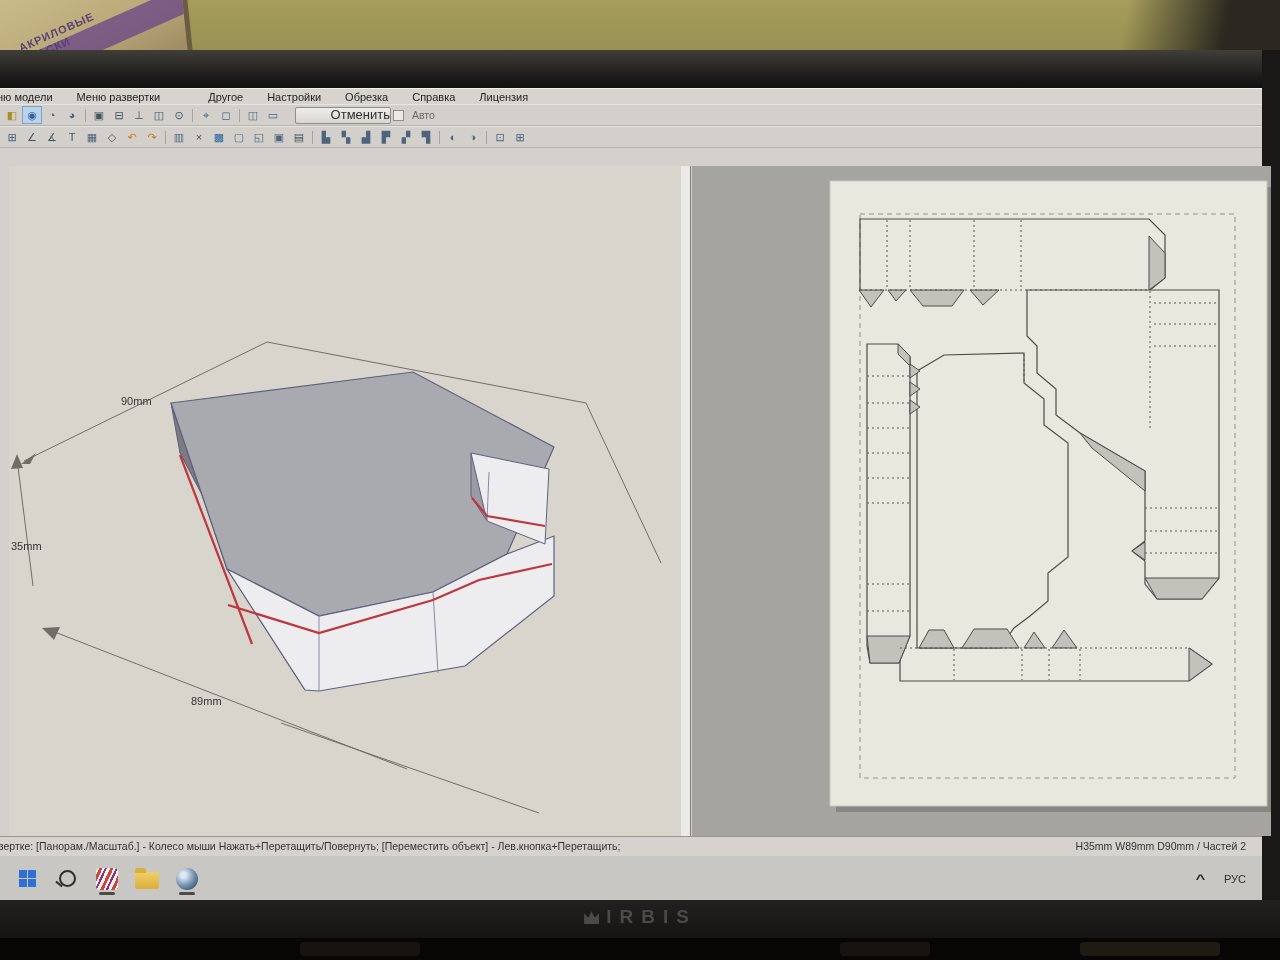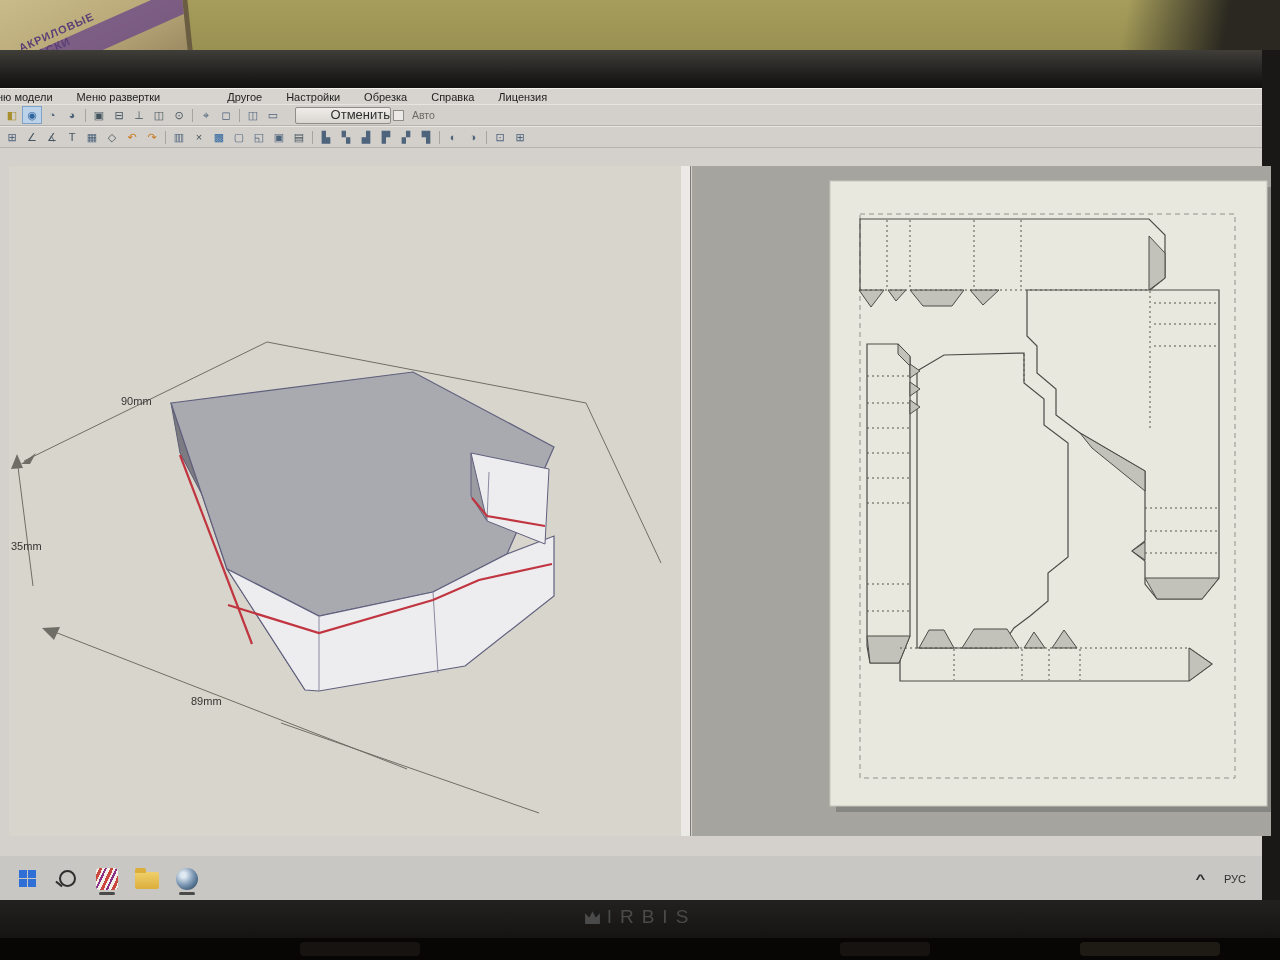--- a/index.html
+++ b/index.html
@@ -18,21 +18,21 @@
         background:#6d4a86;transform:rotate(-18deg);opacity:.8}
   .pb-text{position:absolute;left:28px;top:52px;transform:rotate(-18deg);
         color:#5b3f77;font-weight:bold;font-size:11px;line-height:13px;letter-spacing:1px}
   
   .bezel-top{position:absolute;left:0;top:50px;width:1280px;height:38px;
         background:linear-gradient(#403e39,#1d1c1a 70%,#121110)}
   .bezel-right{position:absolute;left:1262px;top:50px;width:18px;height:888px;background:#191817}
   .bezel-bottom{position:absolute;left:0;top:900px;width:1280px;height:38px;
         background:linear-gradient(#222120,#151413)}
   .brand{position:absolute;left:0;top:906px;width:1280px;text-align:center;color:#4a4a4a;
-        font-size:19px;letter-spacing:8px;font-weight:normal}
+        font-size:19px;letter-spacing:8px;font-weight:bold}
   .brand svg{vertical-align:-2px;margin-right:6px}
   .desk{position:absolute;left:0;top:938px;width:1280px;height:22px;background:#070605}
   .desk i{position:absolute;top:4px;height:14px;background:#161311;border-radius:4px;display:block}
   
   .screen{position:absolute;left:0;top:88px;width:1262px;height:812px;background:#d4d1cc;
         border-top:1px solid #f2f1ee}
   .titlebar{height:21px;background:linear-gradient(#eceae6,#d4d1cc);
         font-size:11.5px;color:#3a3a3a;padding:4px 0 0 6px;box-sizing:border-box}
   .menubar{height:15px;background:#d7d4cf;display:flex;gap:24px;align-items:center;
         font-size:11px;color:#1e1e1e;padding-left:1px}
@@ -94,21 +94,21 @@
 
 <div class="bezel-top"></div>
 <div class="bezel-right"></div>
 
 <div class="screen">
 
 
   <div class="menubar">
     <span class="mi">ню модели</span>
     <span class="mi">Меню развертки</span>
-    <span class="mi" style="margin-left:43px">Другое</span>
+    <span class="mi" style="margin-left:24px">Другое</span>
     <span class="mi">Настройки</span>
     <span class="mi">Обрезка</span>
     <span class="mi">Справка</span>
     <span class="mi">Лицензия</span>
   </div>
 
   <div class="toolbar">
     <span class="tbi c-yellow">◧</span>
     <span class="tbi active c-blue">◉</span>
     <span class="tbi">◔</span>
@@ -272,20 +272,24 @@
           <line x1="262" y1="483" x2="262" y2="514"></line>
           <line x1="330" y1="483" x2="330" y2="514"></line>
           <line x1="357" y1="483" x2="357" y2="514"></line>
           <line x1="388" y1="483" x2="388" y2="514"></line>
           <line x1="332" y1="188" x2="332" y2="216"></line>
         </g>
       </svg>
     </div>
   </div>
 
+  <div class="statusbar">
+    <span class="hint">вертке: [Панорам./Масштаб.] - Колесо мыши Нажать+Перетащить/Повернуть; [Переместить объект] - Лев.кнопка+Перетащить;</span>
+    <span>H35mm W89mm D90mm / Частей 2</span>
+  </div>
 
   <div class="taskbar">
     <span class="tk">
       <span class="win">
           <i></i>
           <i></i>
           <i></i>
           <i></i>
         </span>
     </span>

